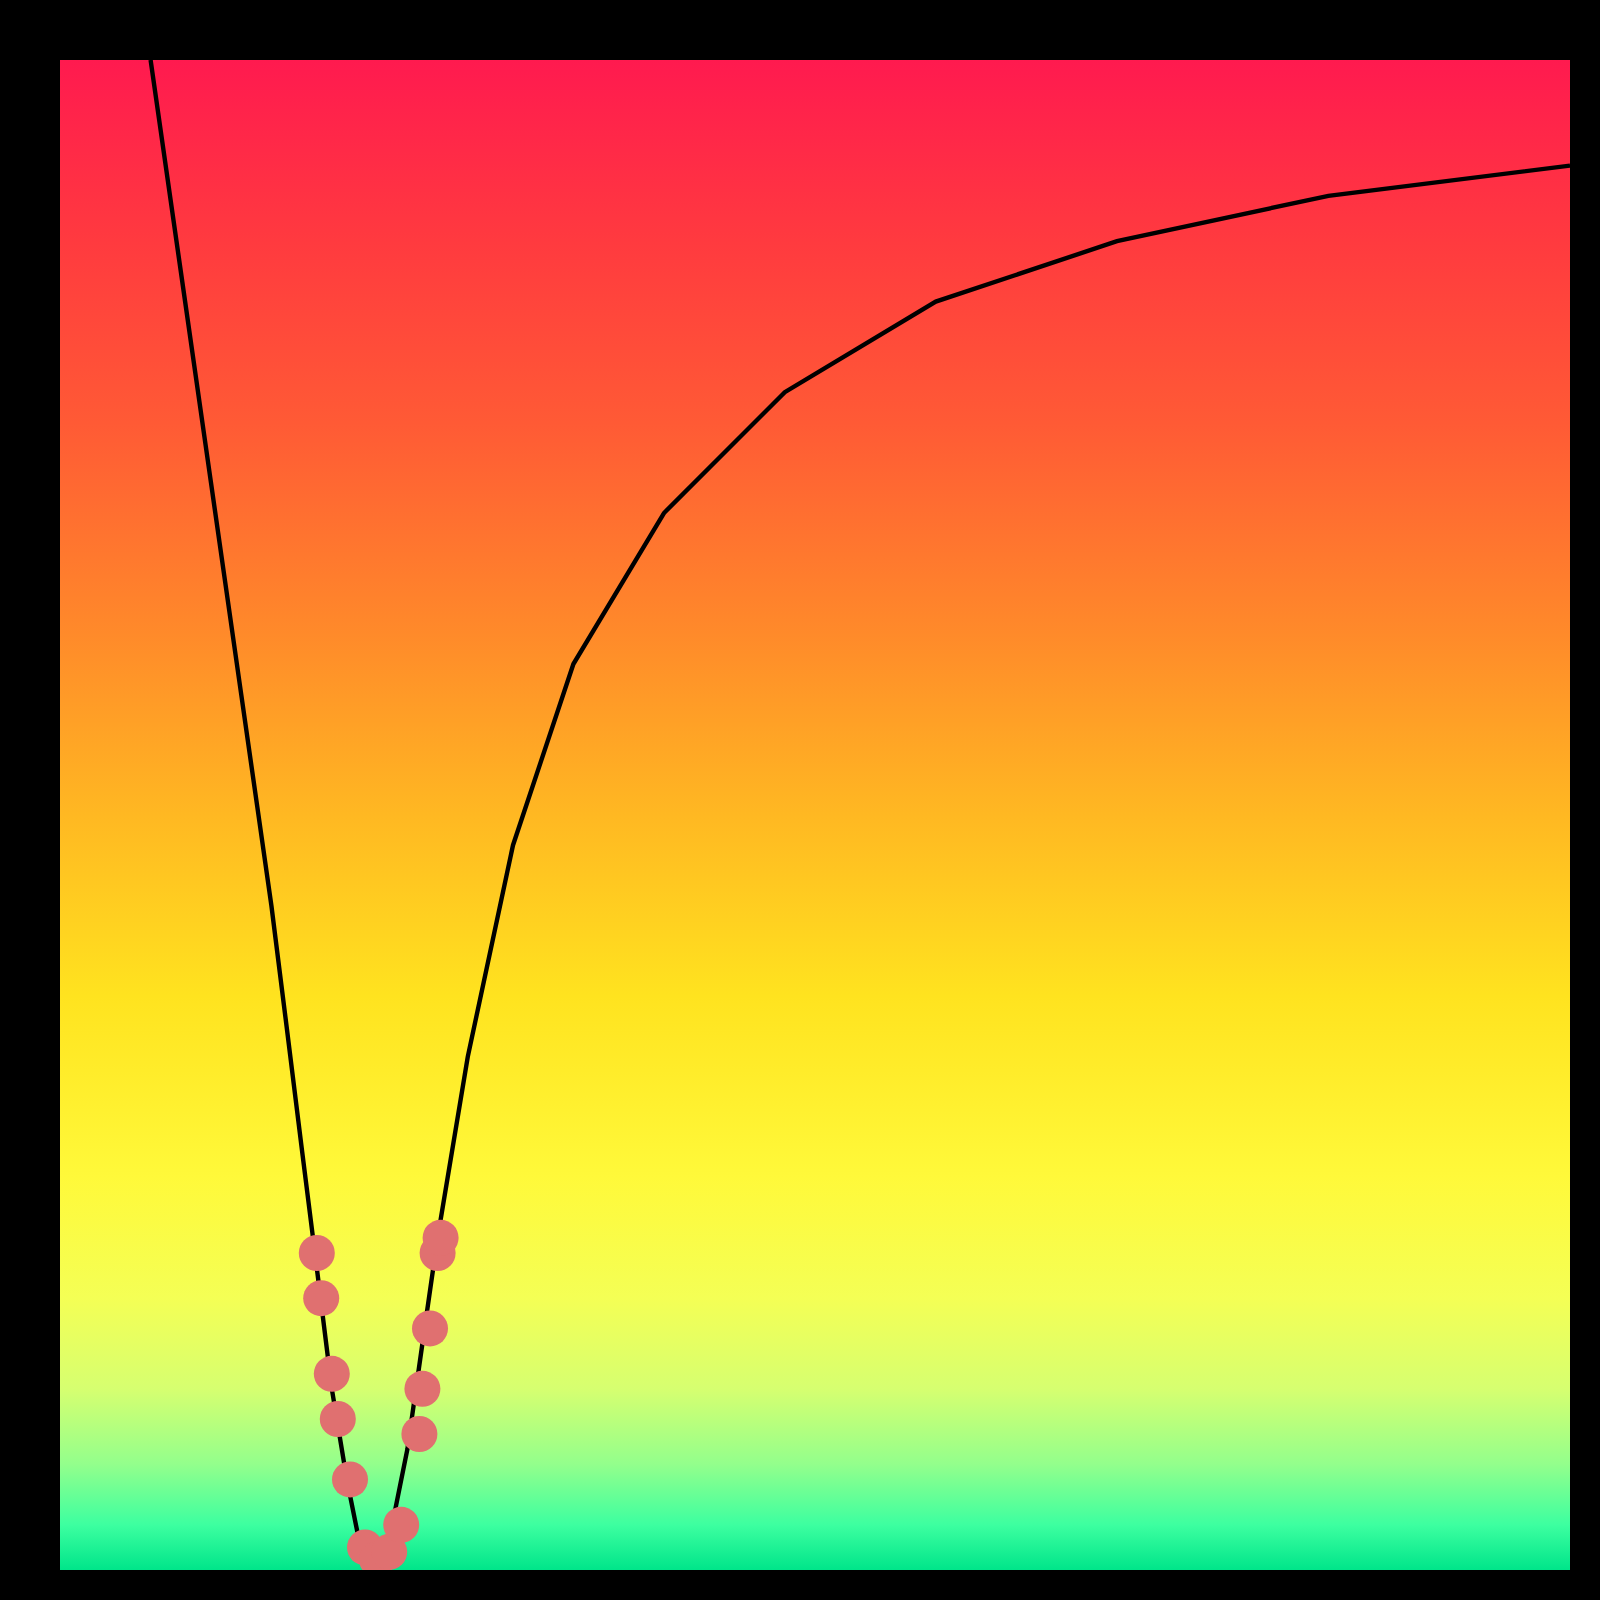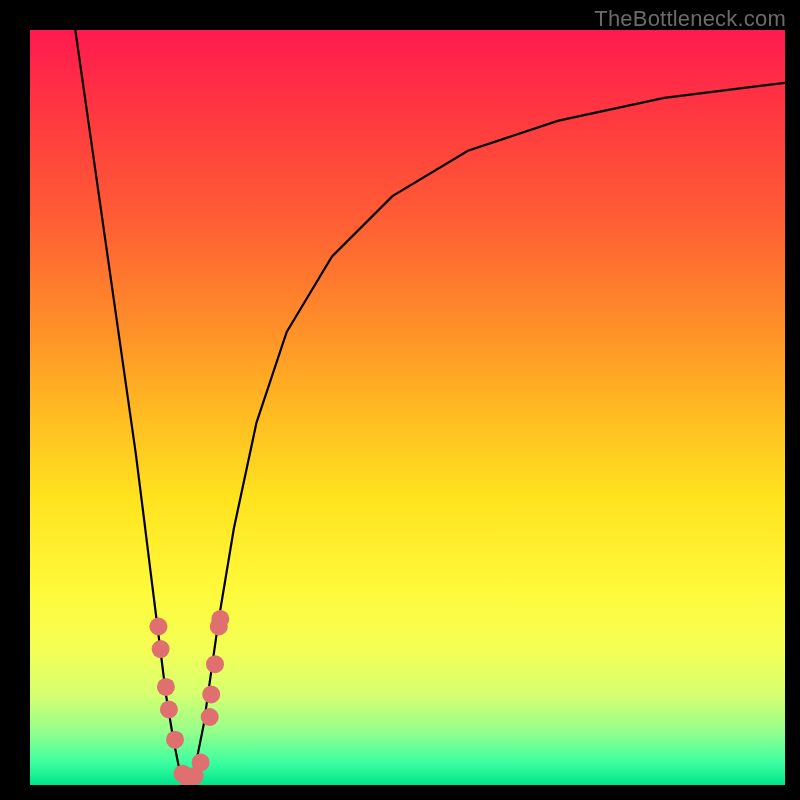--- a/index.html
+++ b/index.html
@@ -53,21 +53,20 @@
     left: 0; top: 0;
     width: 755px;
     height: 755px;
   }
 </style>
 </head>
 <body>
 
 <div class="frame">
 
-  <div class="watermark">TheBottleneck.com</div>
 
   <div class="plot">
     <svg class="curve" viewBox="0 0 755 755" preserveAspectRatio="none">
       <path fill="none" stroke="#000" stroke-width="2.2" d="M45.3 0.0 L60.4 105.7 L75.5 211.4 L90.6 317.1 L105.7 422.8 L113.3 483.2 L120.8 543.6 L128.4 604.0 L135.9 664.4 L143.4 709.7 L151.0 747.5 L158.5 755.0 L166.1 732.4 L173.7 694.6 L181.2 641.8 L188.8 588.9 L203.9 498.3 L226.5 392.6 L256.7 302.0 L302.0 226.5 L362.4 166.1 L437.9 120.8 L528.5 90.6 L634.2 67.9 L755.0 52.8"></path>
       <g>
           <circle cx="128.4" cy="596.5" r="9" fill="#e07070"></circle>
           <circle cx="130.6" cy="619.1" r="9" fill="#e07070"></circle>
           <circle cx="135.9" cy="656.9" r="9" fill="#e07070"></circle>
           <circle cx="138.9" cy="679.5" r="9" fill="#e07070"></circle>
           <circle cx="145" cy="709.7" r="9" fill="#e07070"></circle>

